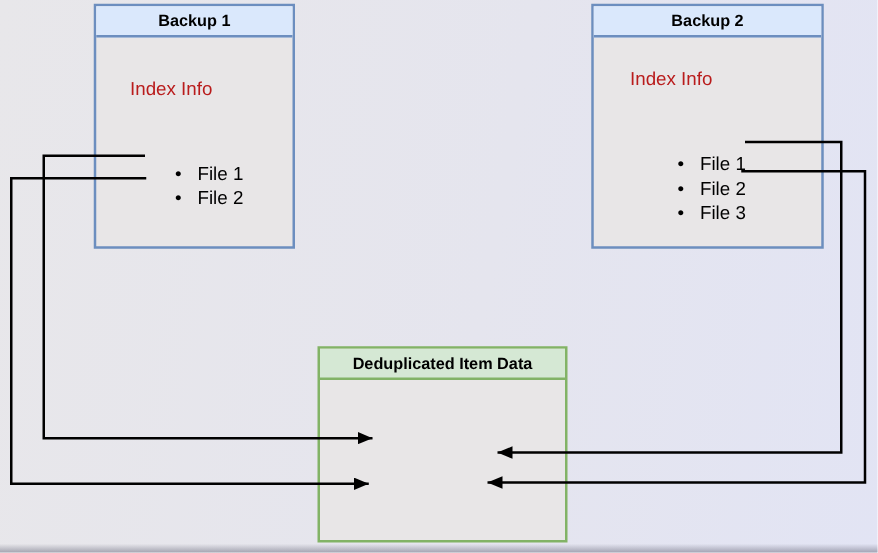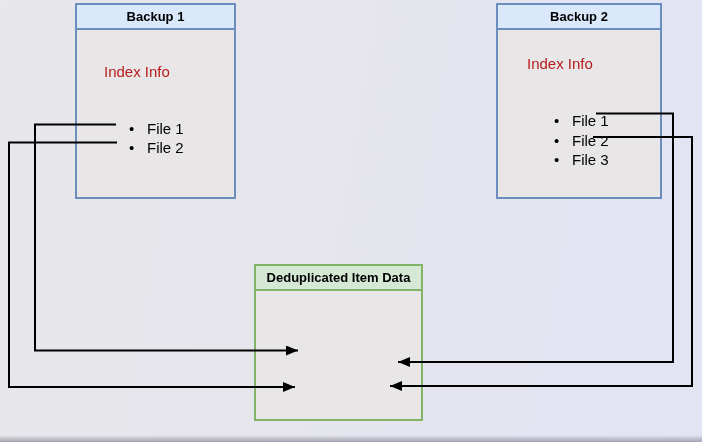--- a/index.html
+++ b/index.html
@@ -25,21 +25,21 @@
     position:absolute;left:0;right:0;top:0;height:23px;
     display:flex;align-items:center;justify-content:center;
     font-size:13px;font-weight:700;color:#000;
   }
   .blue .box-header{background:var(--backup-header-fill,#dae8fc);border-bottom:2px solid var(--backup-border,#6c8ebf);}
   .green .box-header{background:var(--dedup-header-fill,#d5e8d4);border-bottom:2px solid var(--dedup-border,#82b366);}
   .box-label{
     position:absolute;font-size:15px;color:#b91c1c;white-space:nowrap;line-height:18px;
   }
   ul.file-list{
-    position:absolute;margin:4px;padding:0;list-style:none;
+    position:absolute;margin:15px;padding:0;list-style:none;
     font-size:15px;color:#000;white-space:nowrap;
   }
   ul.file-list li{position:relative;padding-left:20px;}
   ul.file-list li::before{content:"\2022";position:absolute;left:2px;}
   ul.file-list.small{font-size:14.5px;}
   ul.file-list.small li{padding-left:16px;}
   ul.file-list.small li::before{left:0;}
   #connectors{position:absolute;left:0;top:0;pointer-events:none;}
   #connectors polyline{fill:none;stroke:var(--connector,#000);stroke-width:2px;}
 </style>
@@ -52,33 +52,33 @@
     <header class="box-header">
       <span>Backup 1</span>
     </header>
     <div class="box-label" style="left:27px;top:58px;">Index Info</div>
     <ul class="file-list" style="left:46px;top:111px;line-height:18.5px;">
         <li>File 1</li>
         <li>File 2</li>
       </ul>
   </section>
 
-  <section class="box blue" style="left:496px;top:3px;width:166px;height:196px;text-align:right;">
+  <section class="box blue" style="left:473px;top:3px;width:186px;height:196px;text-align:right;">
     <header class="box-header">
       <span>Backup 2</span>
     </header>
     <div class="box-label" style="left:29px;top:50px;">Index Info</div>
     <ul class="file-list" style="left:50px;top:102px;line-height:19.5px;">
         <li>File 1</li>
         <li>File 2</li>
         <li>File 3</li>
       </ul>
   </section>
 
-  <section class="box green" style="left:254px;top:264px;width:169px;height:157px;">
+  <section class="box green" style="left:254px;top:277px;width:200px;height:157px;">
     <header class="box-header">
       <span>Deduplicated Item Data</span>
     </header>
   </section>
 
   <svg id="connectors" width="702" height="442" viewBox="0 0 702 442">
     <defs>
       <marker id="arrowhead" viewBox="0 0 12 10" markerWidth="12" markerHeight="10" refX="12" refY="5" orient="auto" markerUnits="userSpaceOnUse">
         <path d="M0,0 L12,5 L0,10 Z" fill="#000"></path>
       </marker>

